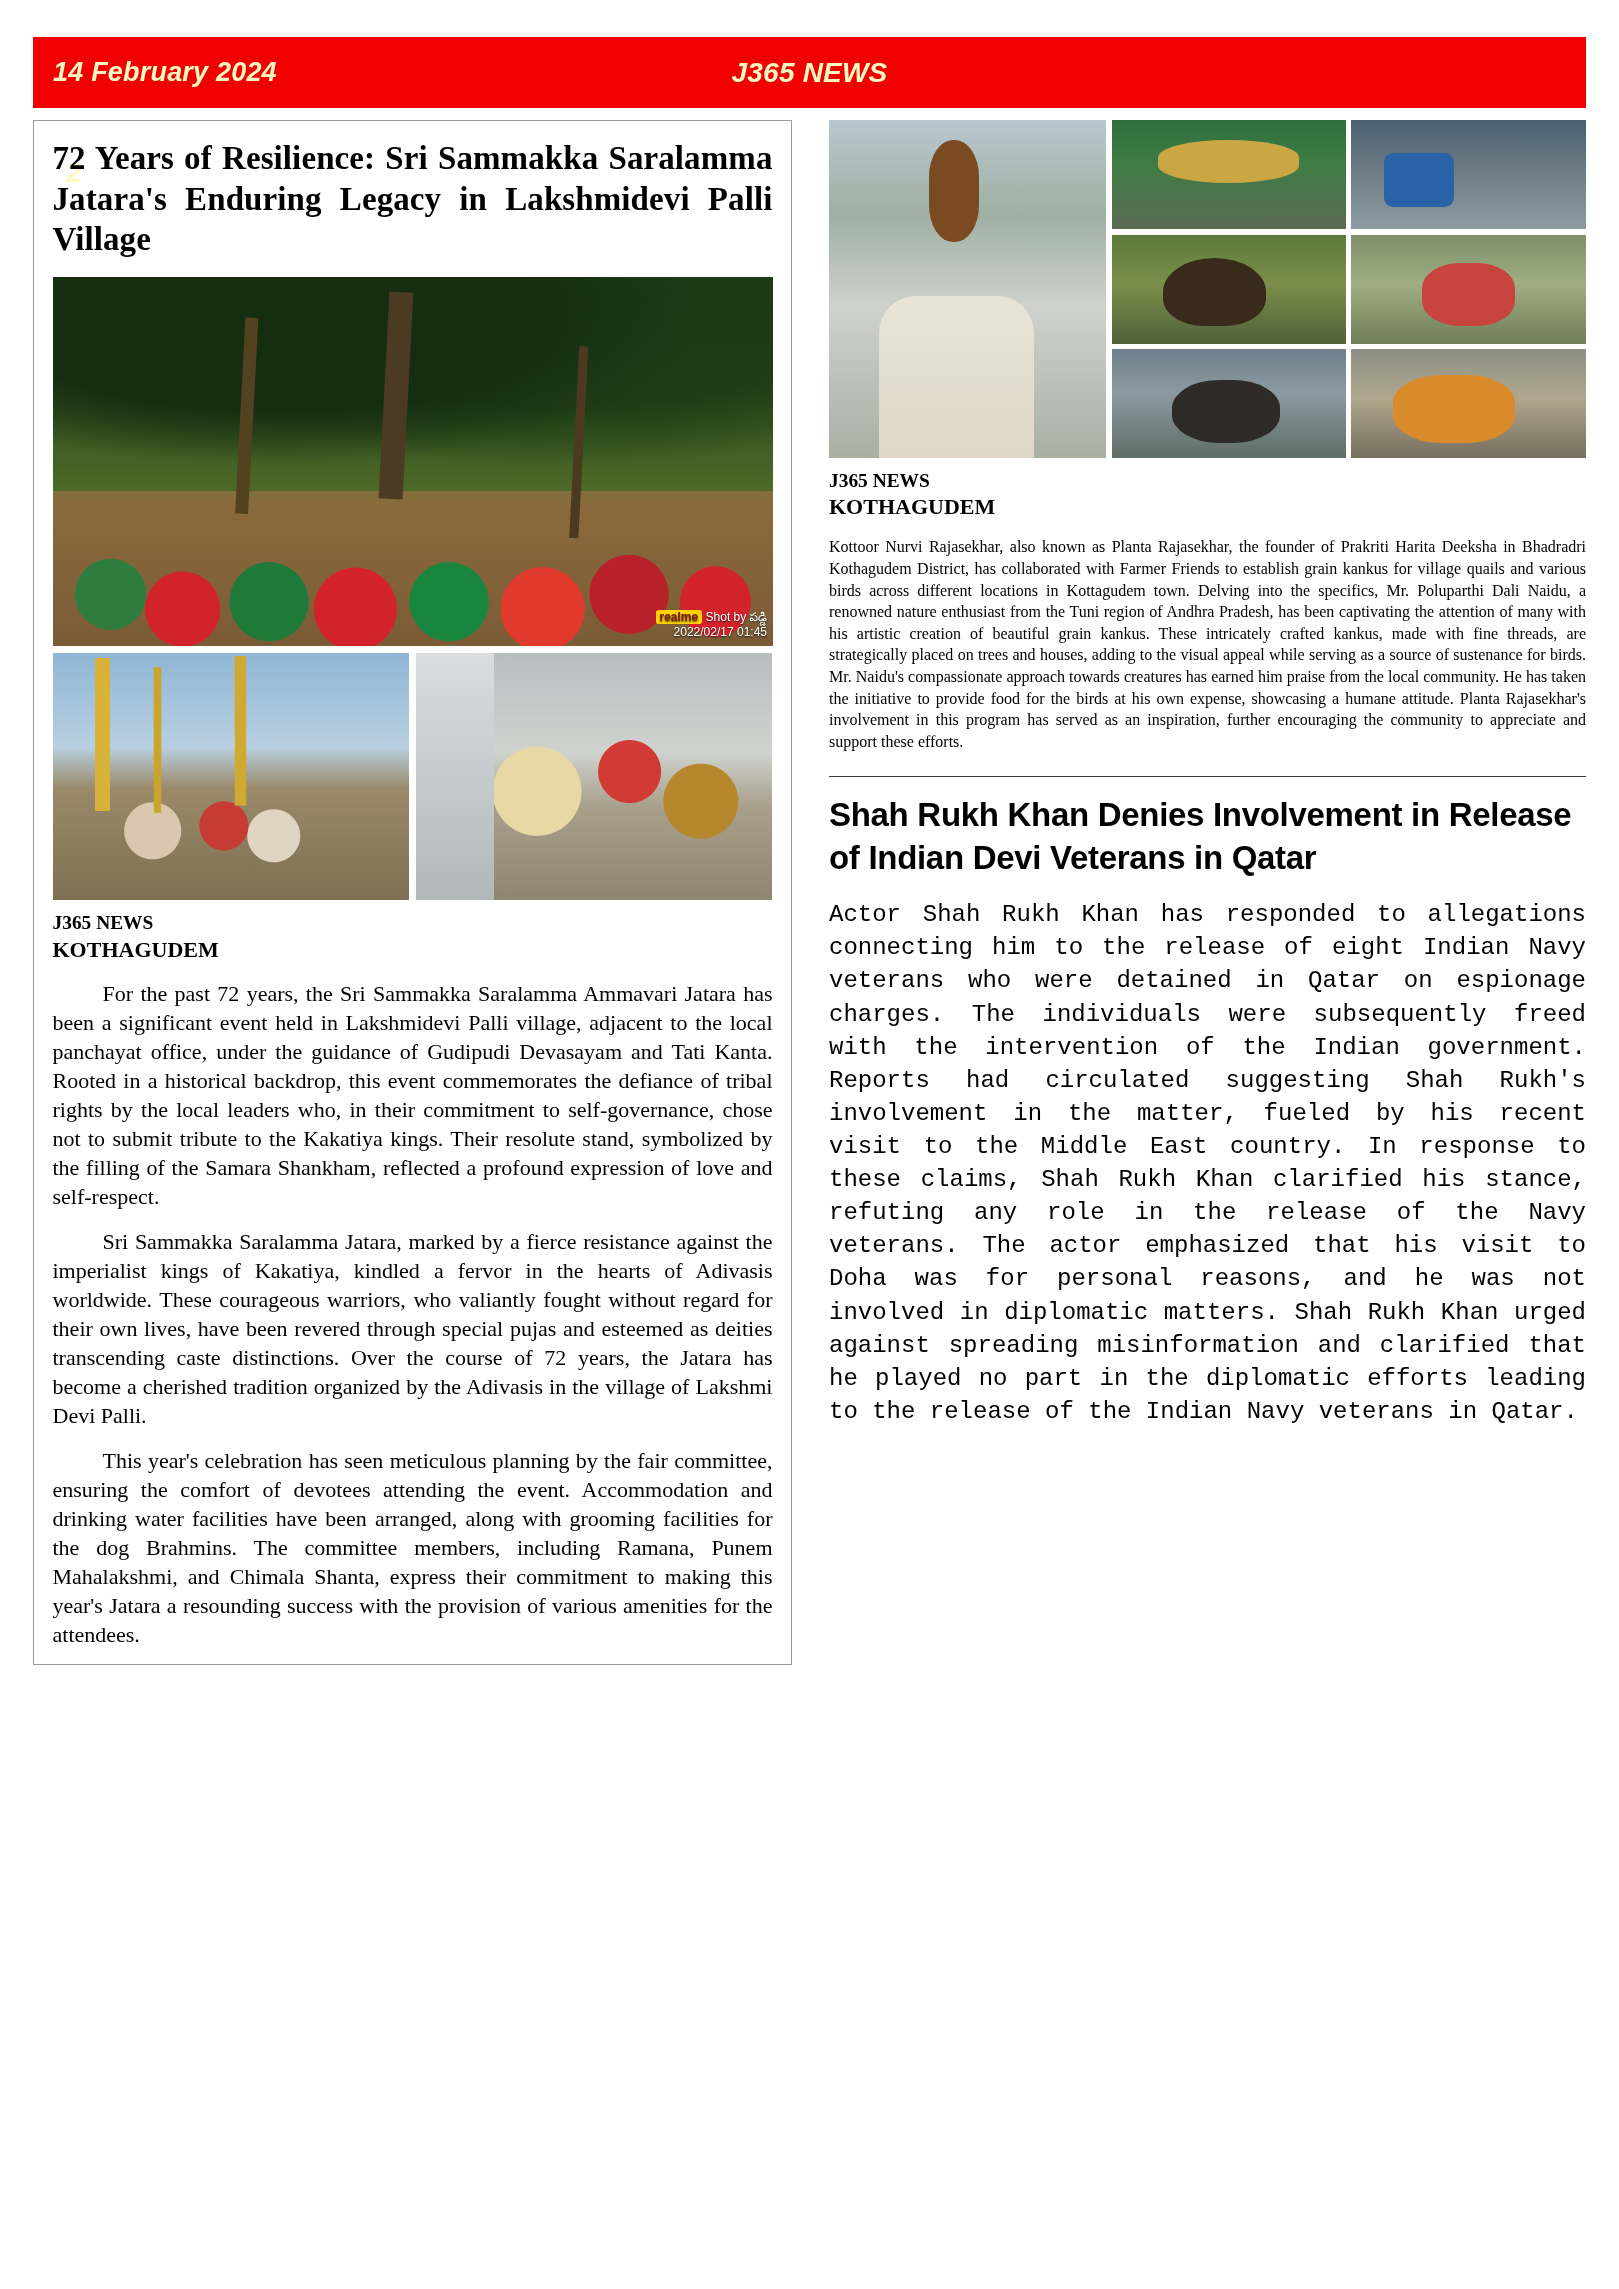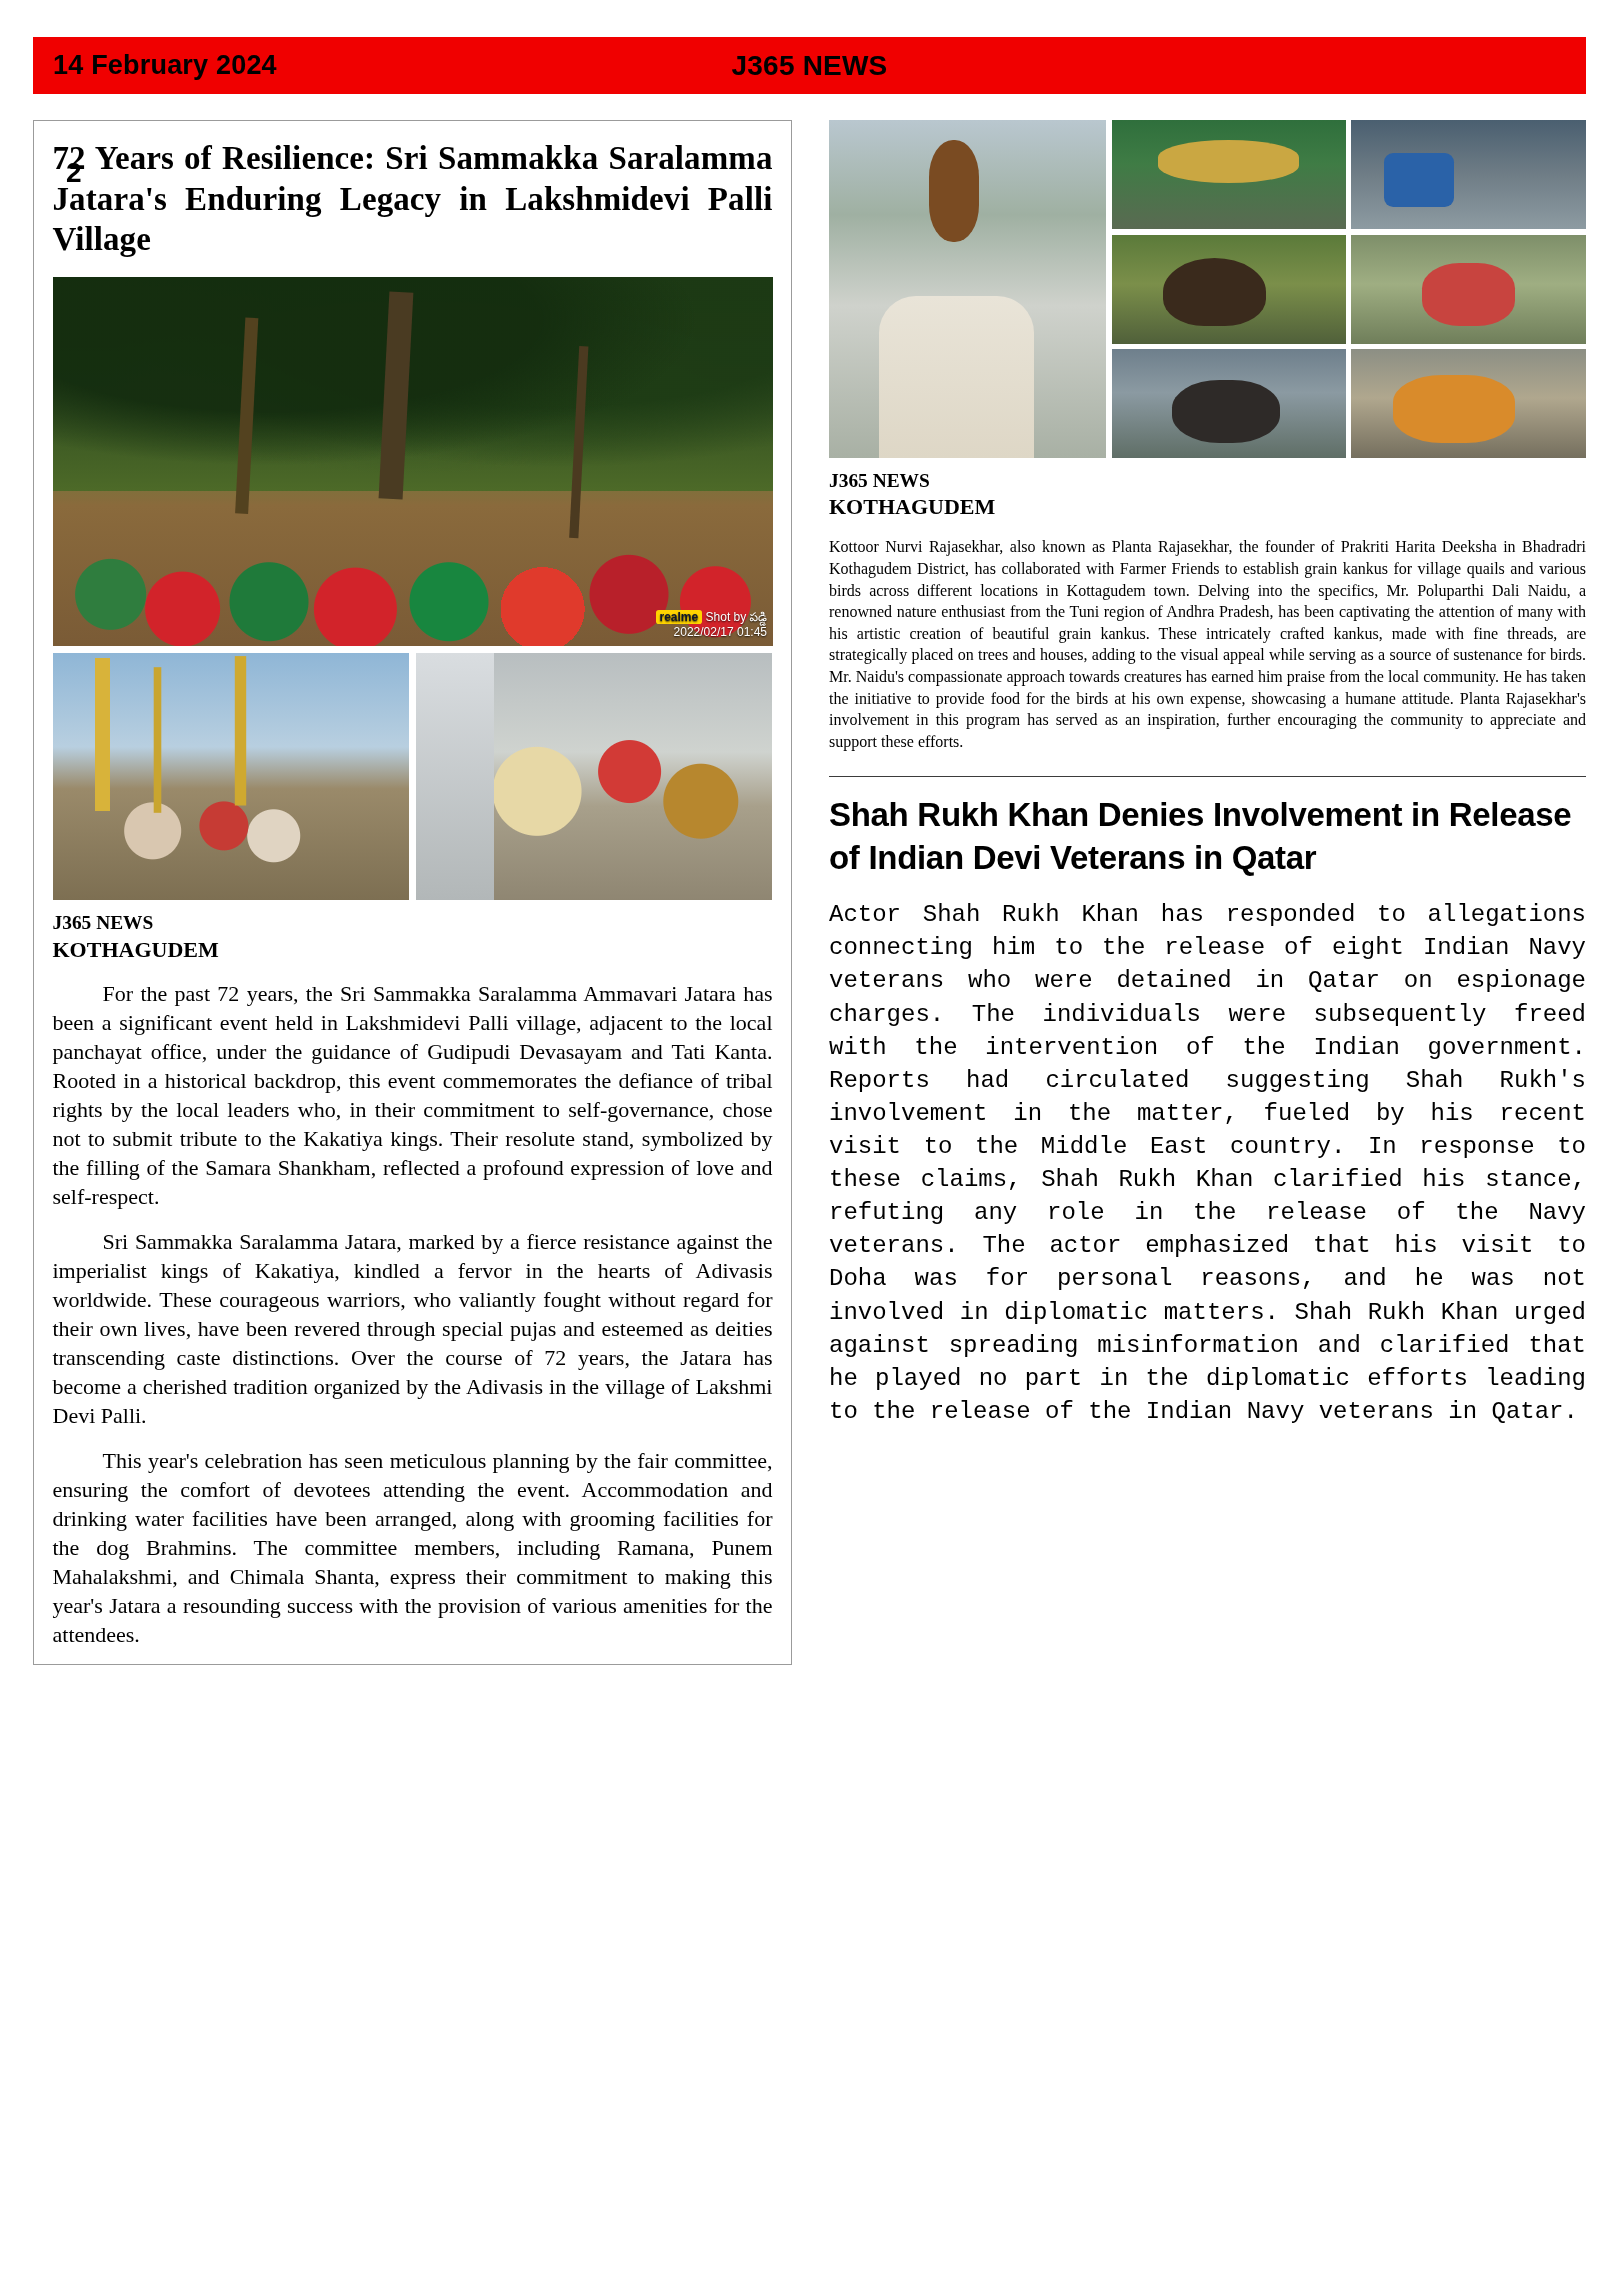--- a/index.html
+++ b/index.html
@@ -15,32 +15,33 @@
     position: relative;
     overflow: hidden;
   }
 
   
   .masthead {
     position: absolute;
     left: 33px;
     top: 37px;
     width: 1553px;
-    height: 57px;
+    height: 71px;
     background: #f00000;
-    color: #000000;
+    color: #fef9c3;
     display: flex;
     align-items: center;
     justify-content: space-between;
     padding: 0 20px;
     box-sizing: border-box;
     font-family: "Liberation Sans", sans-serif;
     font-weight: bold;
     font-size: 27px;
     letter-spacing: 0.2px;
+    font-style: italic;
   }
   .masthead .date { flex: 0 0 auto; }
   .masthead .title {
     position: absolute;
     left: 0; right: 0;
     text-align: center;
     font-size: 28px;
   }
   .masthead .page { flex: 0 0 auto; margin-left: auto; font-size: 28px; }
 
@@ -130,21 +131,21 @@
     bottom: 5.5px;
     color: #ffffff;
     font-family: "Liberation Sans", sans-serif;
     font-size: 12px;
     line-height: 1.25;
     text-align: right;
     text-shadow: 0 0.9px 1.8px rgba(0,0,0,.8);
   }
   .cap-badge .realme {
     background: #ffd400;
-    color: #0f172a;
+    color: #7f1d1d;
     border-radius: 2.8px;
     padding: 0 3.7px;
     margin-right: 3.7px;
     font-weight: bold;
   }
 
   
   .photo-main {
     width: 720px;
     height: 369px;

